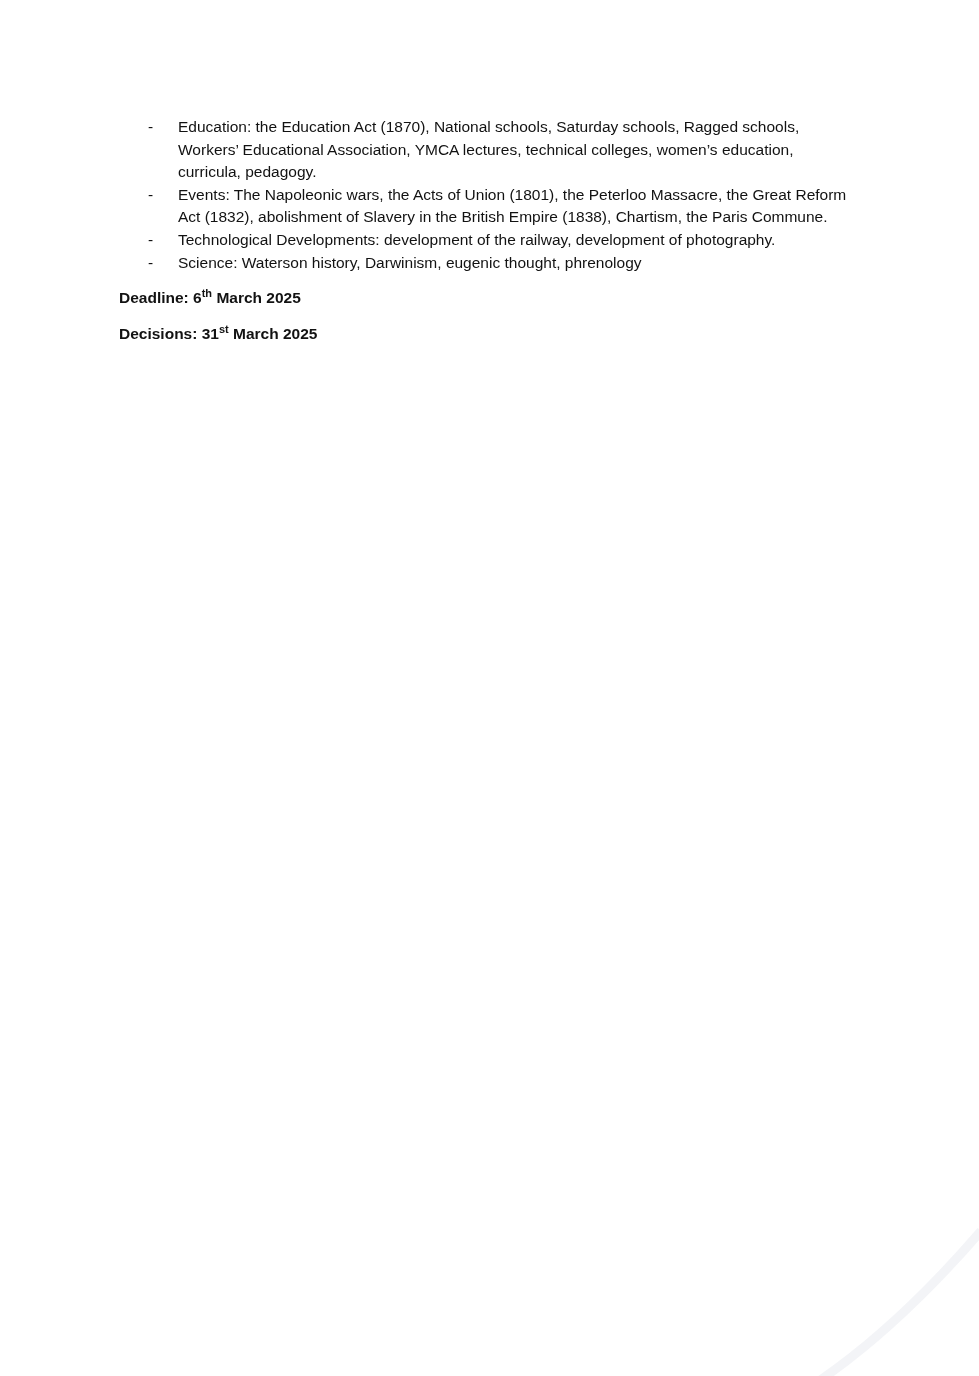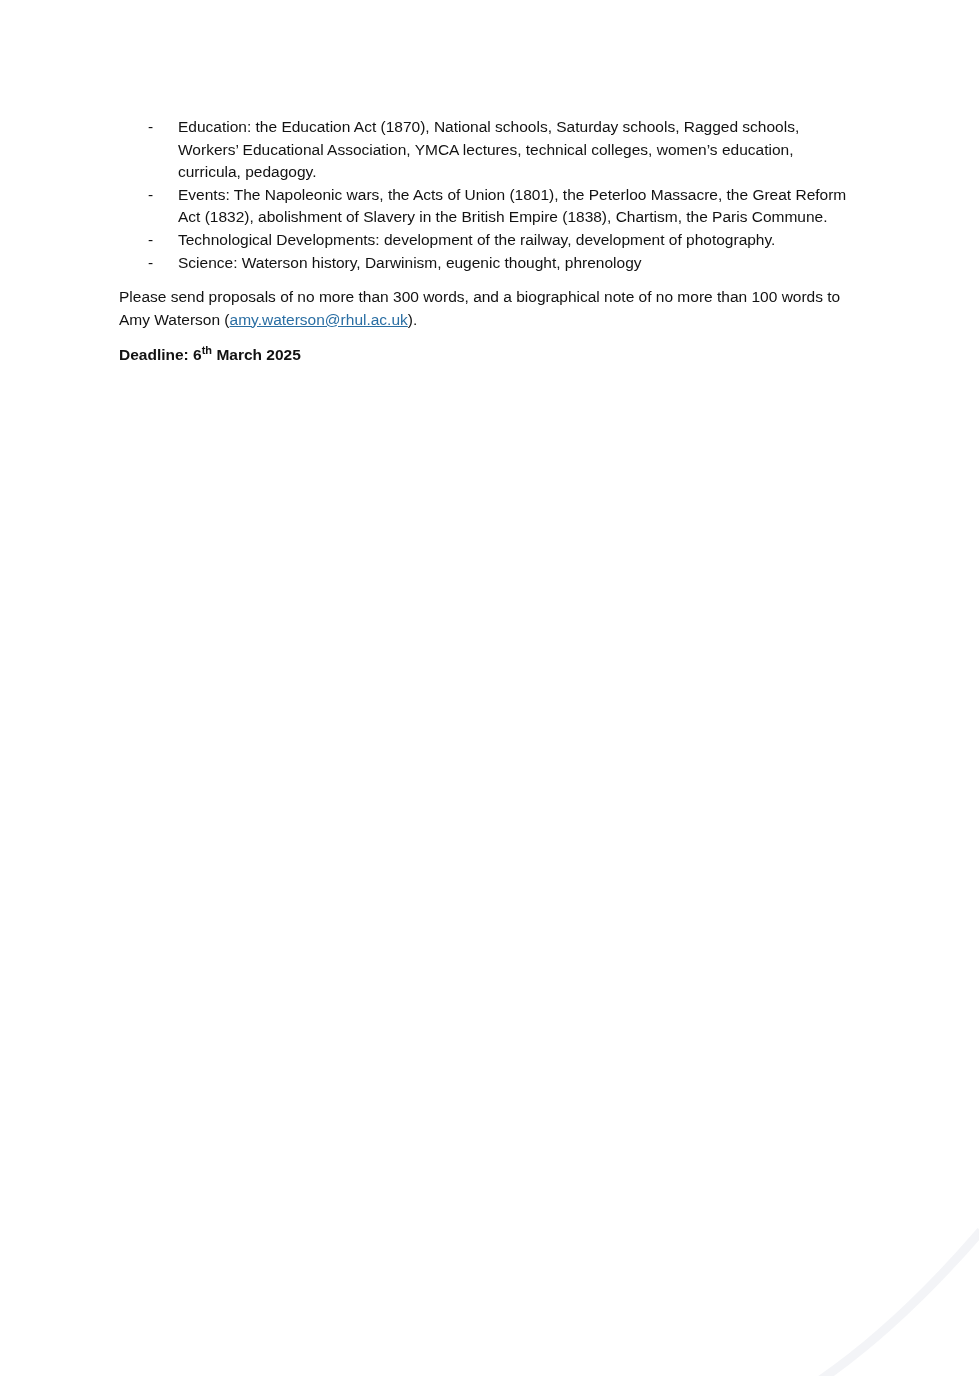--- a/index.html
+++ b/index.html
@@ -86,22 +86,22 @@
       <span class="bullet-text">Technological Developments: development of the railway, development of photography.</span>
     </div>
 
     <div class="bullet-item">
       <span class="bullet-marker">-</span>
       <span class="bullet-text">Science: Waterson history, Darwinism, eugenic thought, phrenology</span>
     </div>
 
   </div>
 
-  <p class="para"><span>Please send proposals of no more than 300 words, and a biographical note of no more than 100 words to Amy Waterson (</span><a class="email-link" style="color: rgb(42, 110, 163);">amy.waterson@rhul.ac.uk</a><span>).</span></p>
 
   <p class="para date-line"><span>Deadline: 6</span><sup>th</sup><span> March 2025</span></p>
 
+  <p class="para date-line"><span>Decisions: 31</span><sup>st</sup><span> March 2025</span></p>
 
 </div>
 
 <svg class="corner-curve" width="170" height="200" viewBox="0 0 170 200" aria-hidden="true">
   <path d="M 10 205 Q 90 150 172 55" fill="none" stroke="#eef0f3" stroke-width="9" opacity="0.7"></path>
 </svg>
 
 </body></html>

